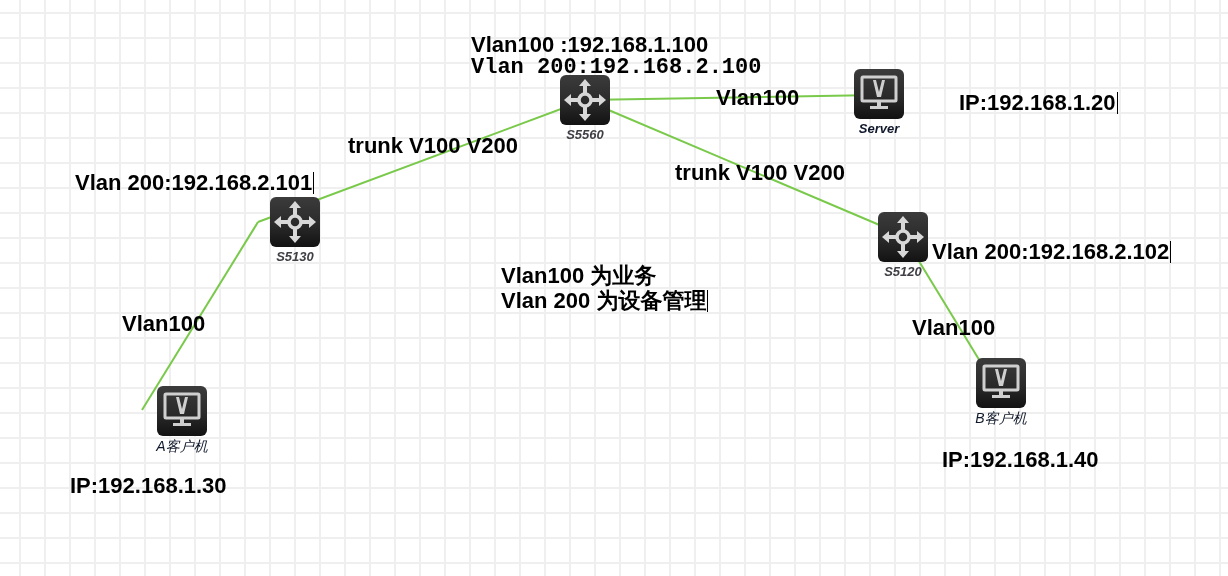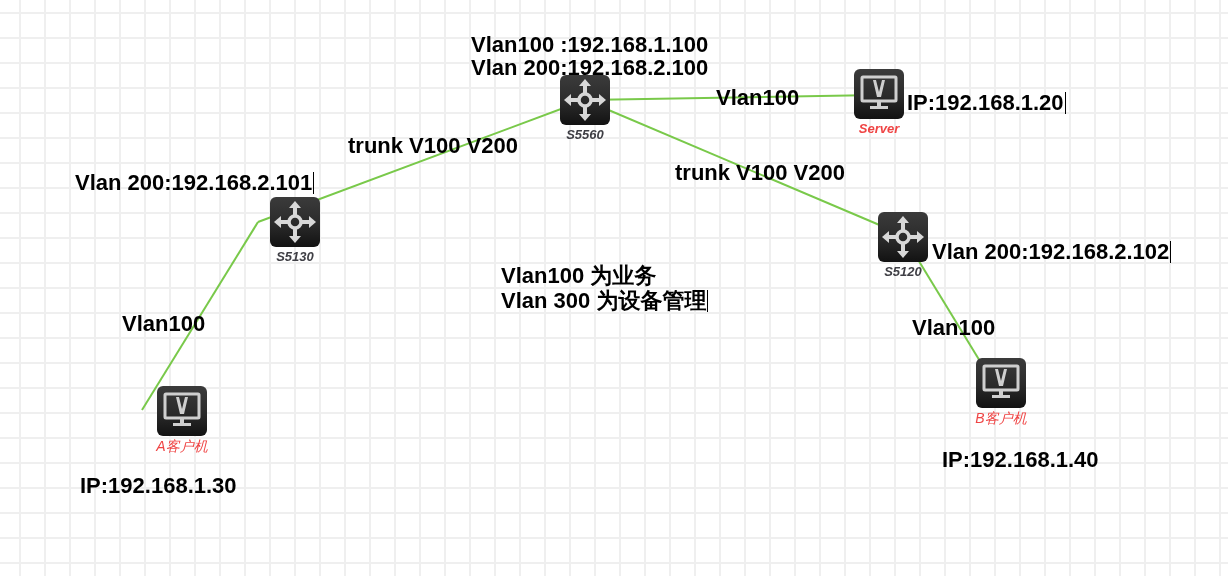--- a/index.html
+++ b/index.html
@@ -16,21 +16,21 @@
   #links { position:absolute; left:0; top:0; width:1228px; height:576px; }
   .node { position:absolute; width:48px; height:50px;font-style:italic; }
   .tile {
     position:absolute; left:0; top:0; width:50px; height:50px; border-radius:6px;
     background:linear-gradient(to bottom, #3b3b3b 0%, #2a2a2a 55%, #121212 100%);
   }
   .node-label {
     position:absolute; top:52px; left:-40px; width:130px; text-align:center;
     font-size:13px; font-weight:bold; color:#3f3f45;
   }
-  .pc-label { font-weight:normal; color:#ef4444; font-size:14px; }
+  .pc-label { font-weight:normal; color:#0f172a; font-size:14px; }
   .txt {
     position:absolute; font-size:22px; font-weight:bold; color:#000; white-space:nowrap; line-height:22px;
   }
   .caret { border-right:1.5px solid #000; padding-right:1px; }
 </style>
 </head>
 <body>
 
 <svg id="links" xmlns="http://www.w3.org/2000/svg">
   <line x1="585" y1="100" x2="878" y2="95" stroke="#79c94a" stroke-width="2"></line>
@@ -127,20 +127,20 @@
   <div class="node-label pc-label">B客户机</div>
 </div>
 
 <div class="txt" style="left:716px;top:87px;">Vlan100</div>
 <div class="txt" style="left:348px;top:135px;">trunk V100 V200</div>
 <div class="txt" style="left:675px;top:162px;">trunk V100 V200</div>
 <div class="txt" style="left:122px;top:313px;">Vlan100</div>
 <div class="txt" style="left:912px;top:317px;">Vlan100</div>
 
 <div class="txt" style="left:471px;top:34px;">Vlan100 :192.168.1.100</div>
-<div class="txt" style="left:471px;top:57px;">Vlan 200:192.168.2.100</div>
-<div class="txt caret" style="left:907px;top:92px;">IP:192.168.1.20</div>
+<div class="txt" style="left:471px;top:57px;font-family:Liberation Mono, monospace;">Vlan 200:192.168.2.100</div>
+<div class="txt caret" style="left:959px;top:92px;">IP:192.168.1.20</div>
 <div class="txt caret" style="left:75px;top:172px;">Vlan 200:192.168.2.101</div>
 <div class="txt caret" style="left:932px;top:241px;">Vlan 200:192.168.2.102</div>
-<div class="txt" style="left:80px;top:475px;text-align:right;">IP:192.168.1.30</div>
+<div class="txt" style="left:70px;top:475px;text-align:right;">IP:192.168.1.30</div>
 <div class="txt" style="left:942px;top:449px;">IP:192.168.1.40</div>
 <div class="txt" style="left:501px;top:265px;">Vlan100 为业务</div>
-<div class="txt caret" style="left:501px;top:290px;">Vlan 300 为设备管理</div>
+<div class="txt caret" style="left:501px;top:290px;">Vlan 200 为设备管理</div>
 
 </body></html>

